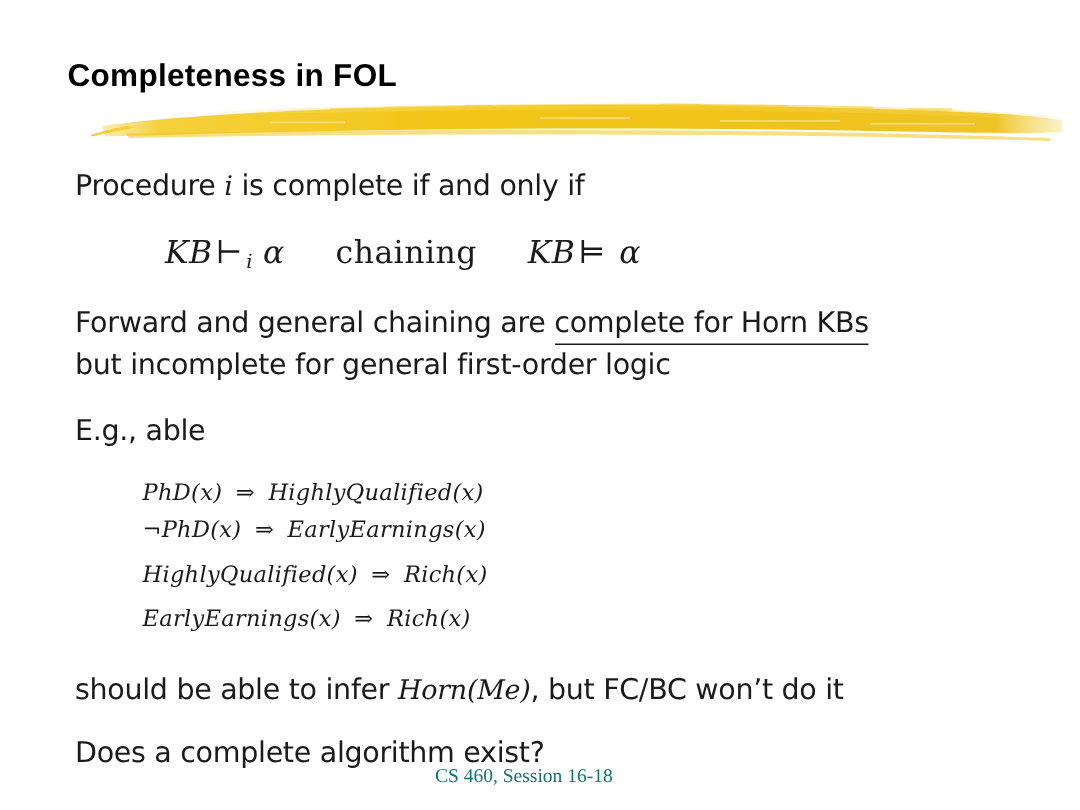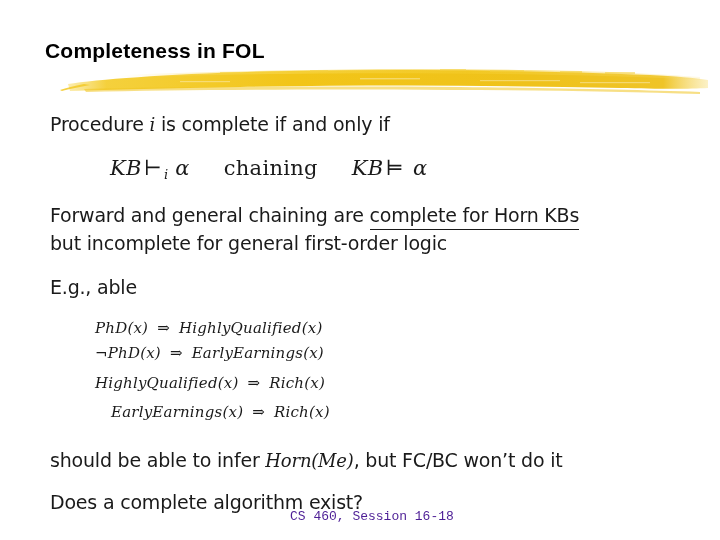--- a/index.html
+++ b/index.html
@@ -120,30 +120,30 @@
   #line-procedure   { top: 113px; }
   #line-chaining-1  { top: 204px; }
   #line-chaining-2  { top: 232px; }
   #line-eg          { top: 276px; }
   #line-infer       { top: 449px; }
   #line-question    { top: 491px; }
 
   #rule-1 { top: 319px; }
   #rule-2 { top: 344px; }
   #rule-3 { top: 374px; }
-  #rule-4 { top: 403px; margin-left: 16px; }
+  #rule-4 { top: 403px; }
 
   
   #footer-center {
     position: absolute;
     left: 290px;
     top: 509px;
-    font-family: Liberation Mono, monospace;
+    font-family: Liberation Serif, serif;
     font-size: 13px;
-    color: #4c1d95;
+    color: #0f766e;
     white-space: nowrap;
   }
   #footer-page {
     position: absolute;
     left: 654px;
     top: 509px;
     font-family: "Liberation Sans", sans-serif;
     font-size: 13px;
     color: #6e6e6e;
     white-space: nowrap;

